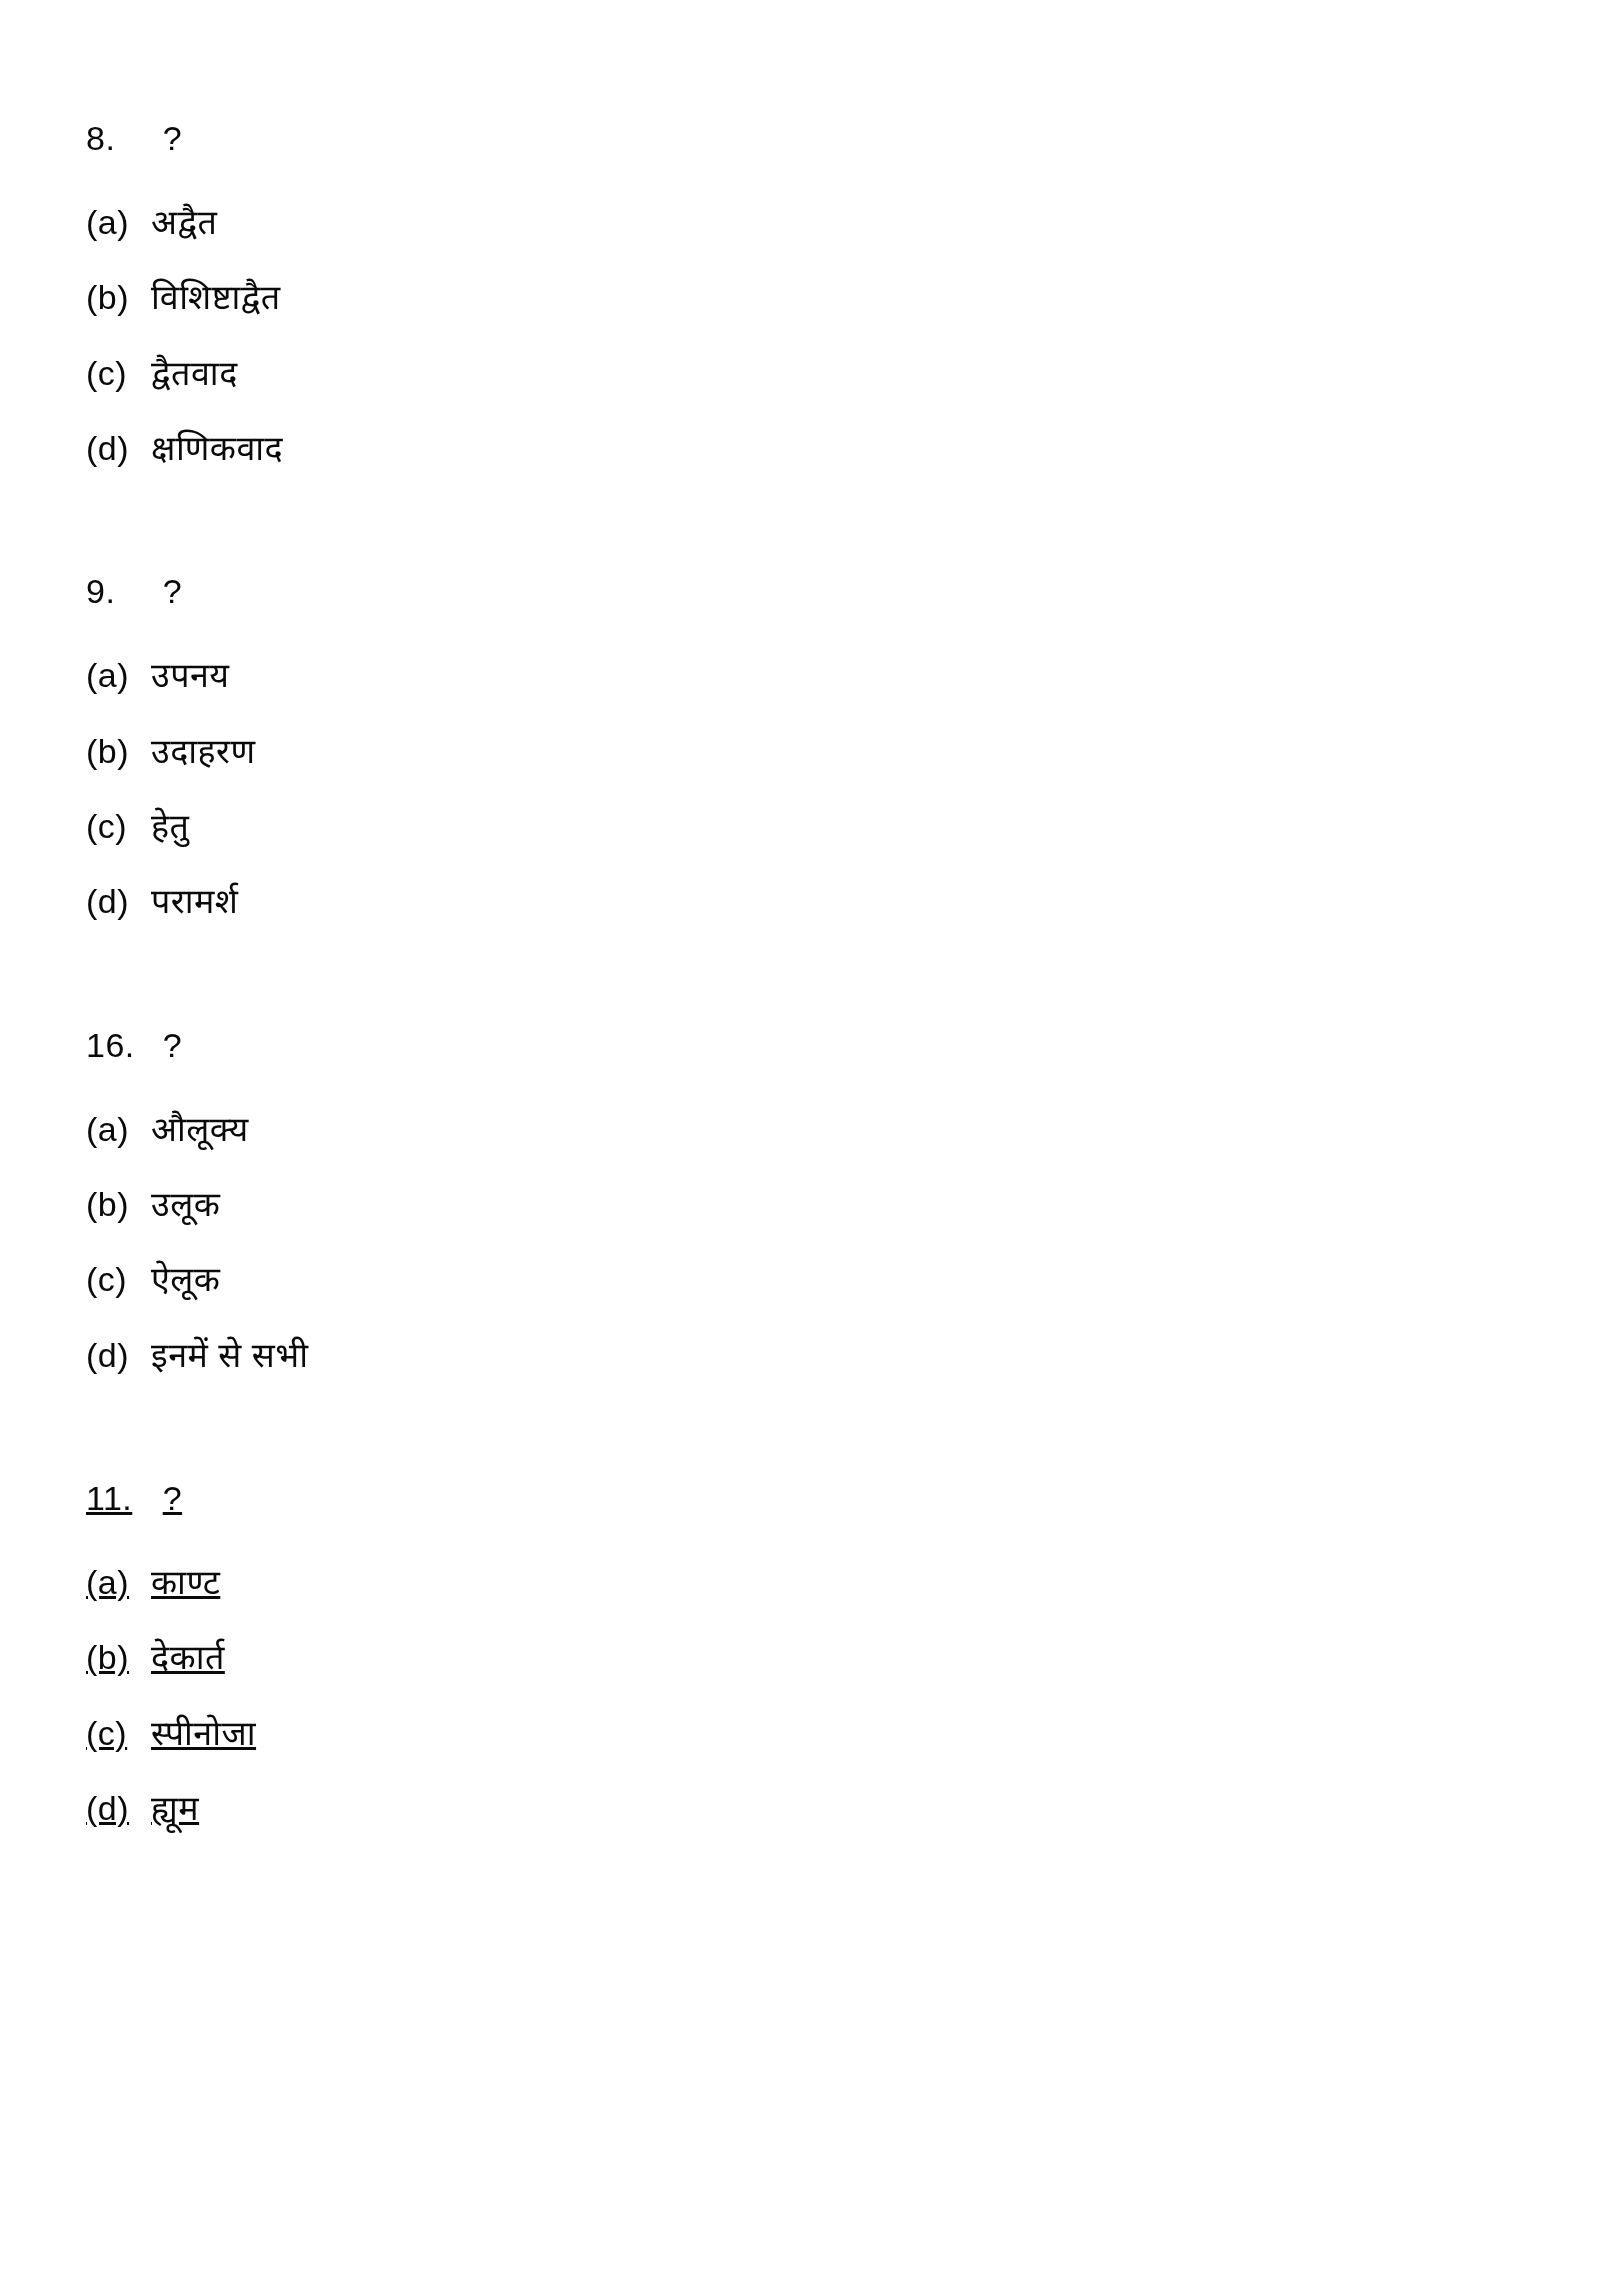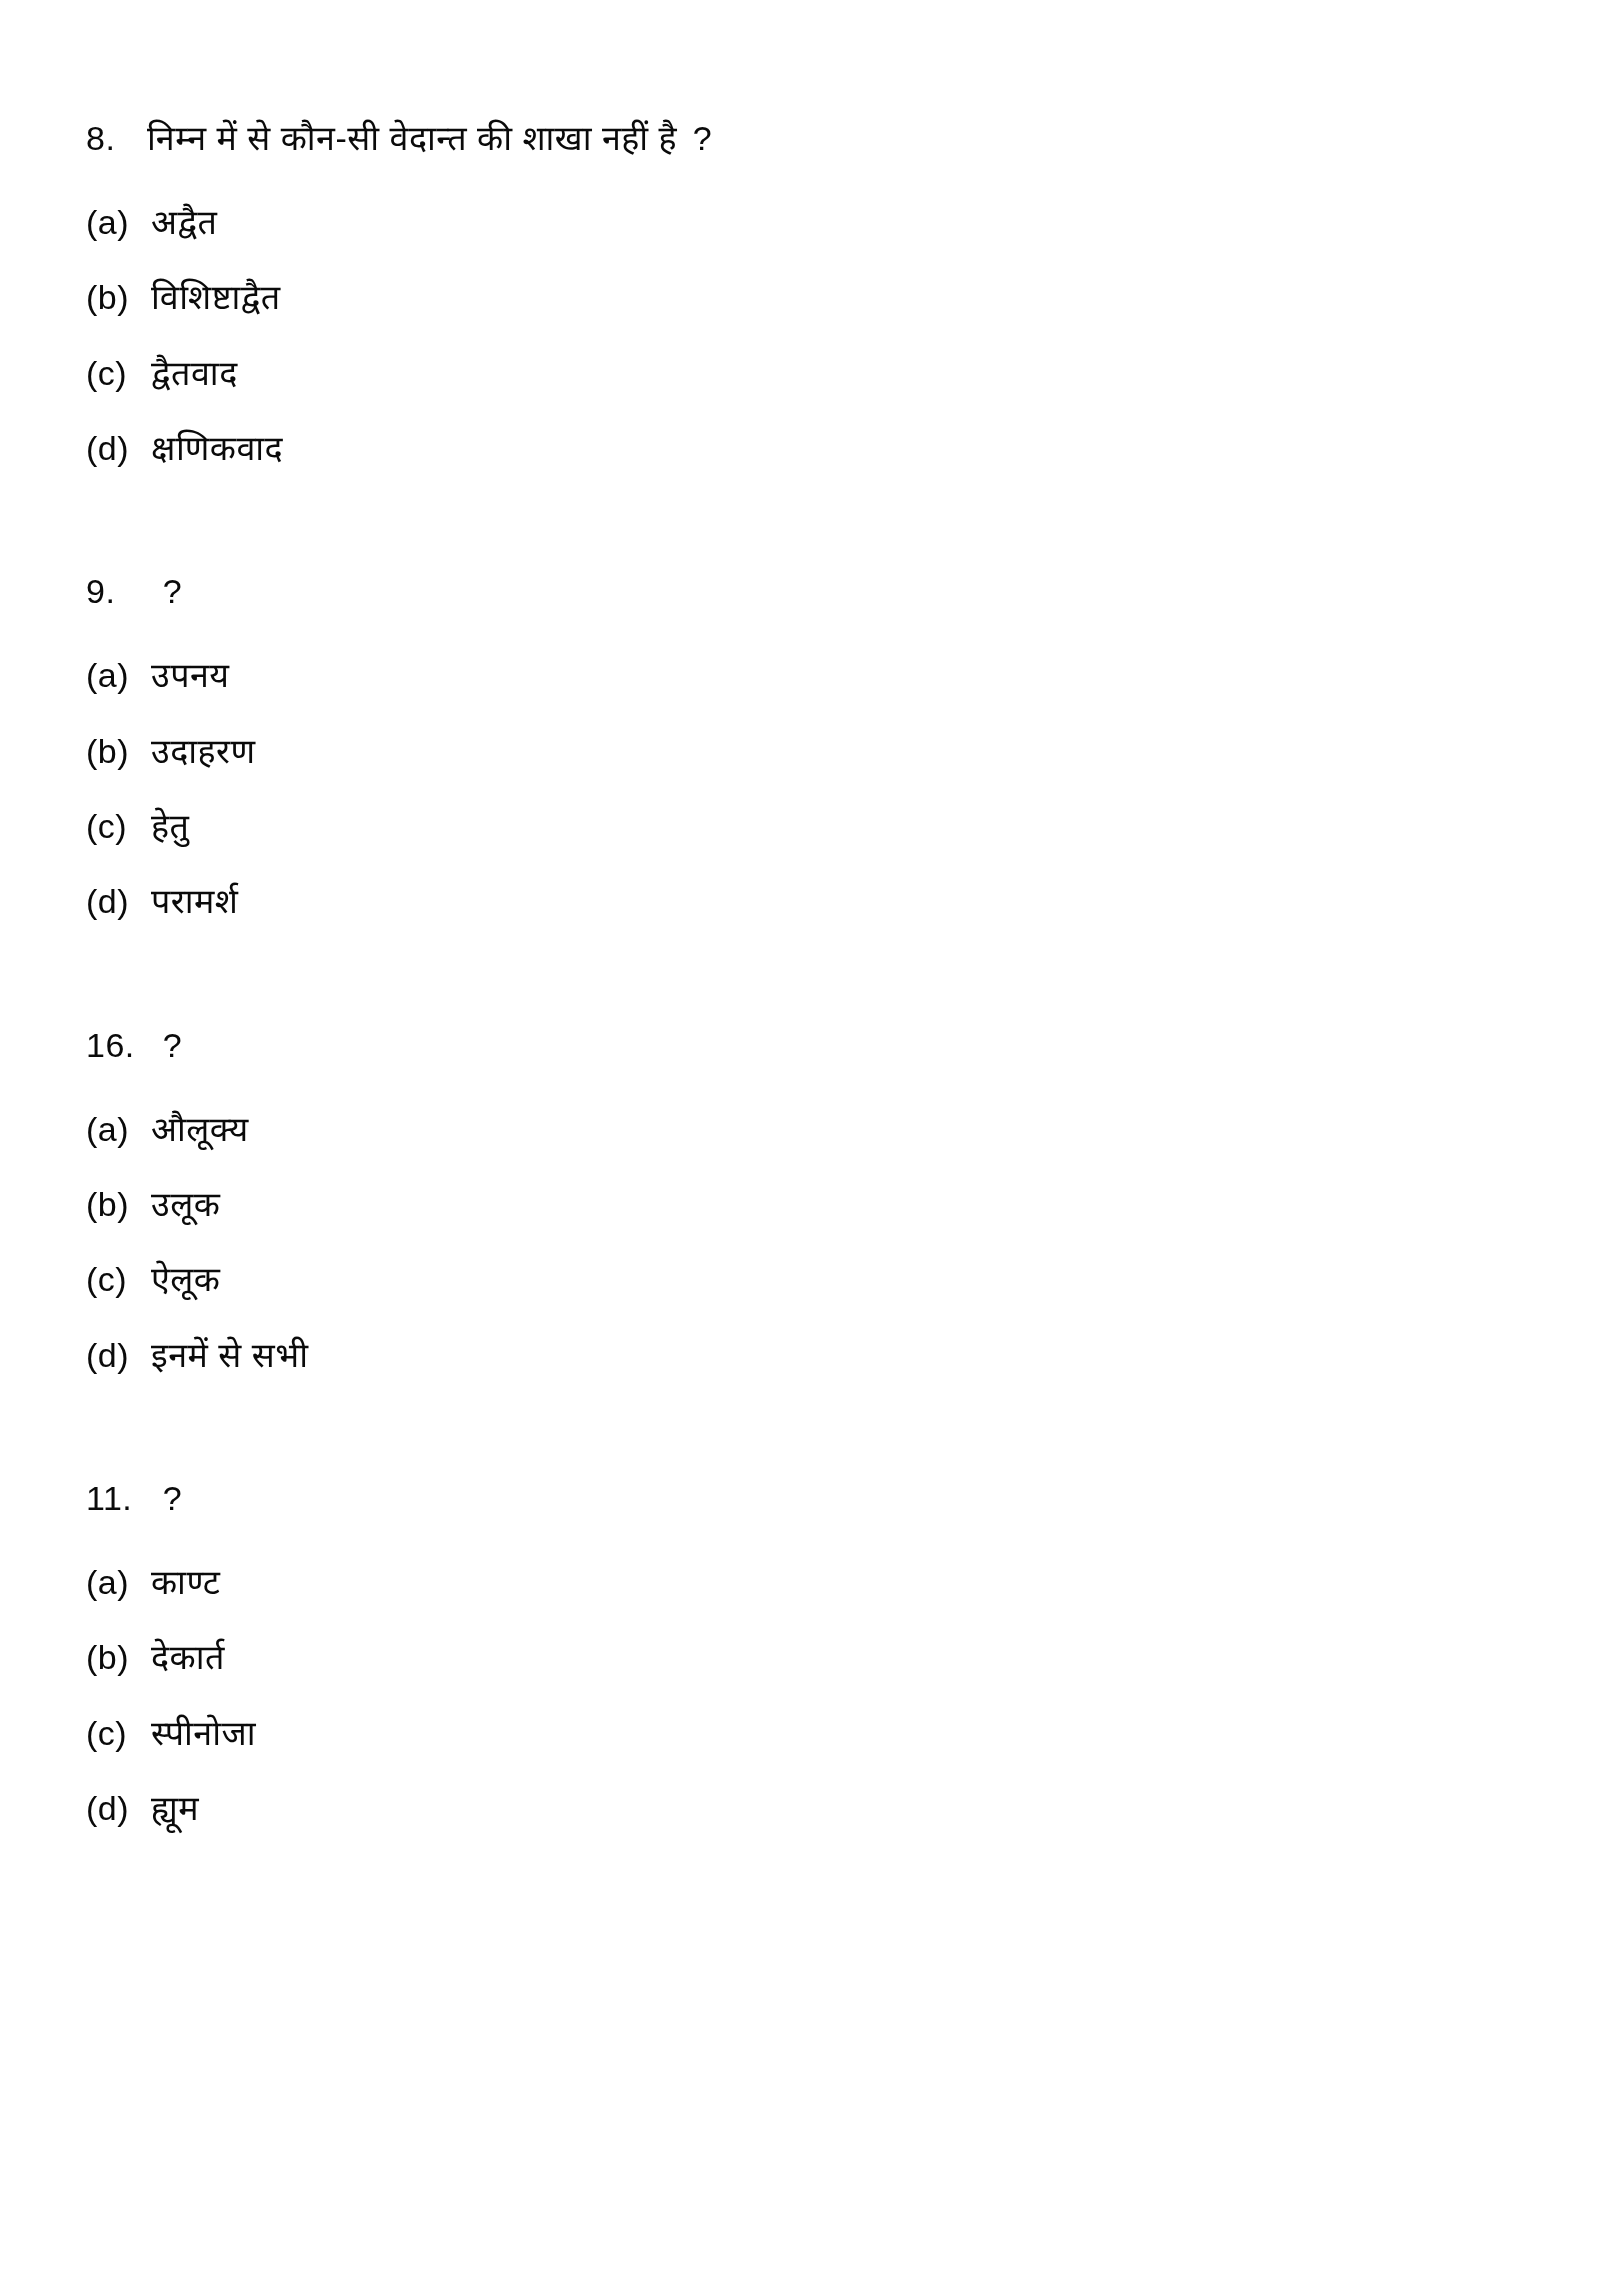--- a/index.html
+++ b/index.html
@@ -18,20 +18,21 @@
     background: #ffffff;
     box-sizing: border-box;
     padding: 116px 118px 0 86px;
     overflow: hidden;
   }
   .question-block {
     margin-bottom: 84px;
   }
   .question-block:last-child {
     margin-bottom: 0;
+    text-decoration: underline;
   }
   .question-line {
     display: flex;
     align-items: baseline;
     font-size: 34px;
     line-height: 1.32;
     letter-spacing: 0.5px;
     margin-bottom: 23.5px;
     white-space: nowrap;
   }
@@ -63,21 +64,20 @@
   }
 </style>
 </head>
 <body>
 
 <div class="page">
 
   <div class="question-block">
     <div class="question-line">
       <span class="q-number">8.</span>
-      <span class="q-text">निम्न में से कौन-सी वेदान्त की शाखा नहीं है</span>
       <span class="q-mark">?</span>
     </div>
     <div class="option-row">
       <span class="opt-label">(a)</span>
       <span class="opt-text">अद्वैत</span>
     </div>
     <div class="option-row">
       <span class="opt-label">(b)</span>
       <span class="opt-text">विशिष्टाद्वैत</span>
     </div>

